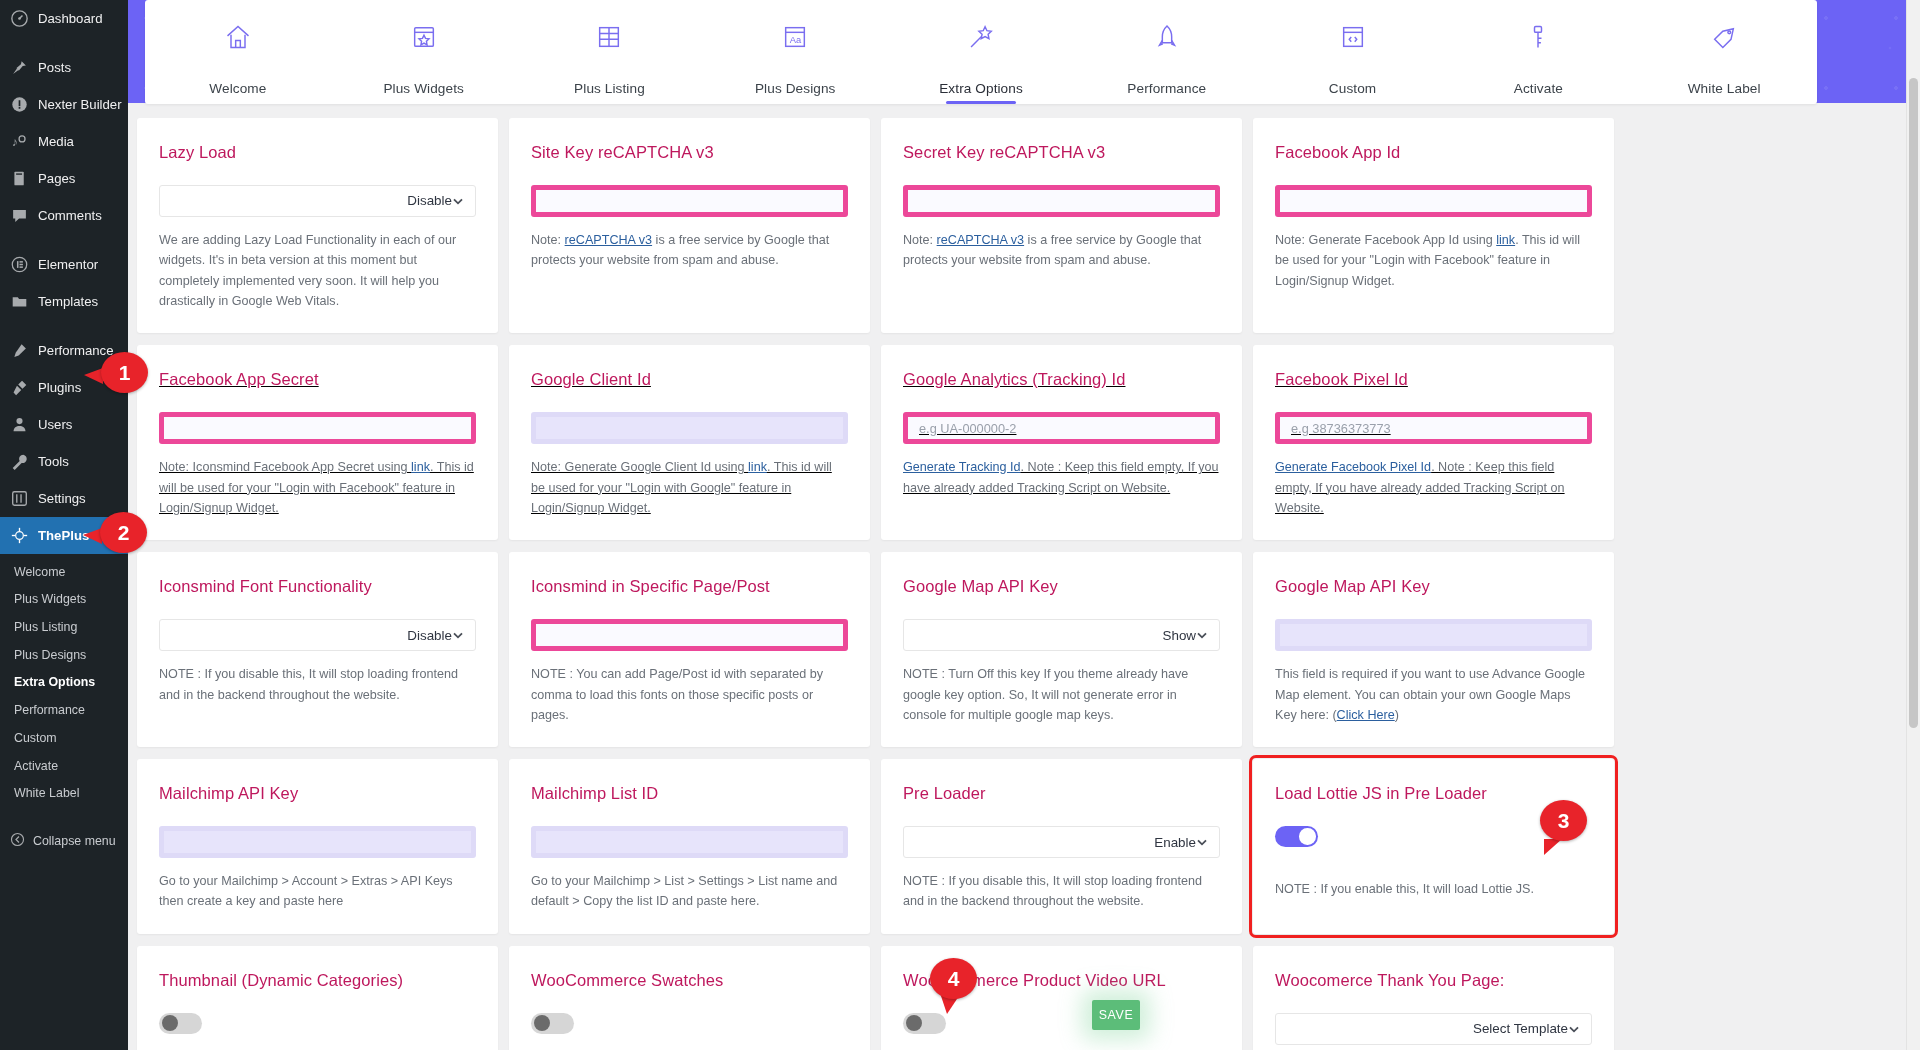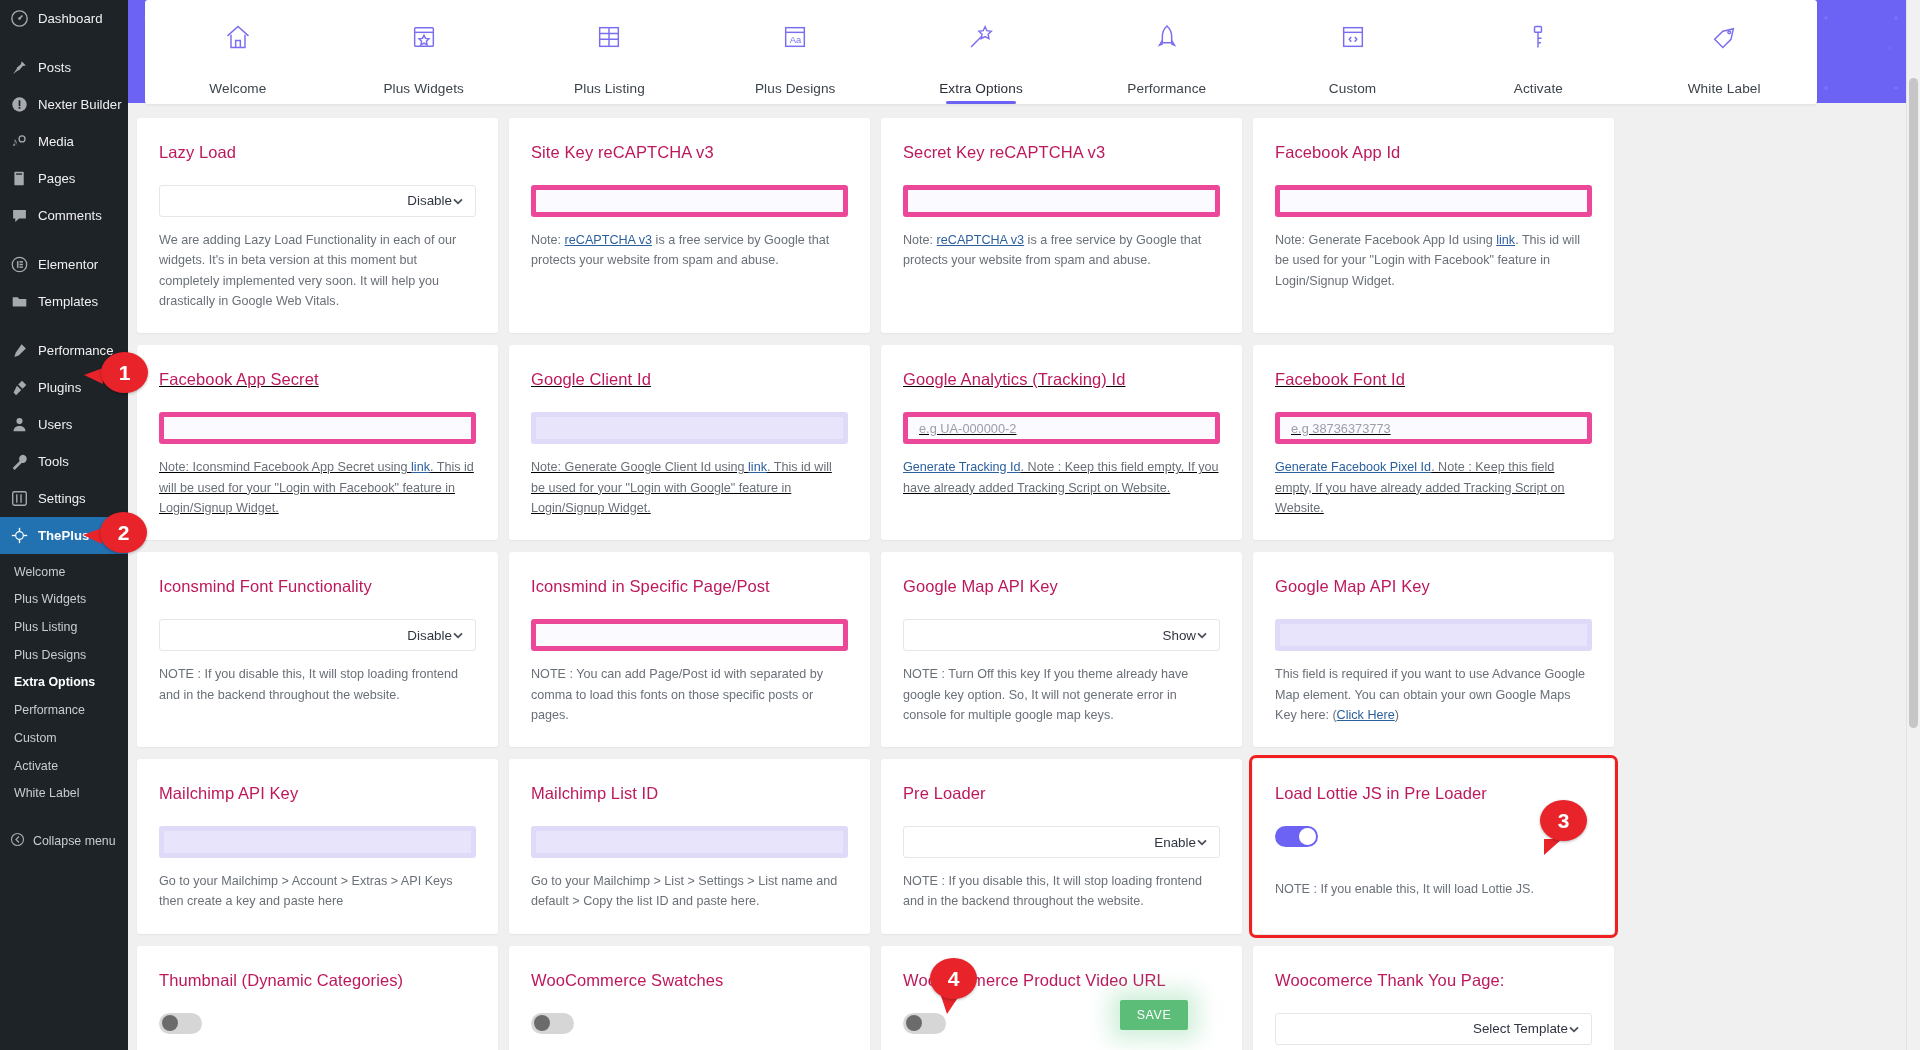--- a/index.html
+++ b/index.html
@@ -157,21 +157,21 @@
     left:11px; bottom:-15px;
     border-width:18px 12px 0 6px; border-color:#e8232a transparent transparent transparent;
   }
   .callout.downleft-tail .tail {
     left:4px; bottom:-14px;
     border-width:16px 18px 0 0; border-color:#e8232a transparent transparent transparent;
   }
 
   
   #save-btn {
-    position:absolute; left:992px; top:1000px; width:68px; height:30px;
+    position:absolute; left:964px; top:1000px; width:48px; height:30px;
     background:#5cbd79; color:#fff; font-size:12.4px; letter-spacing:.6px;
     display:flex; align-items:center; justify-content:center;
     border-radius:2px; z-index:55; cursor:pointer;
     box-shadow:0 0 22px 10px rgba(120,210,150,.35);
   }
 
   
   #scrollbar-track {
     position:absolute; right:0; top:0; width:14px; height:1050px;
     background:#f1f1f1; border-left:1px solid #e3e3e3; z-index:45;
@@ -516,21 +516,21 @@
 
       <div class="card h2">
         <div class="card-title">Google Analytics (Tracking) Id</div>
         <div class="field">
           <span class="ph">e.g UA-000000-2</span>
         </div>
         <div class="note"><a class="lnk">Generate Tracking Id</a><span>. Note : Keep this field empty, If you have already added Tracking Script on Website.</span></div>
       </div>
 
       <div class="card h2">
-        <div class="card-title">Facebook Font Id</div>
+        <div class="card-title">Facebook Pixel Id</div>
         <div class="field">
           <span class="ph">e.g 38736373773</span>
         </div>
         <div class="note"><a class="lnk">Generate Facebook Pixel Id</a><span>. Note : Keep this field empty, If you have already added Tracking Script on Website.</span></div>
       </div>
     </div>
 
     <div class="row">
 
       <div class="card h3">

